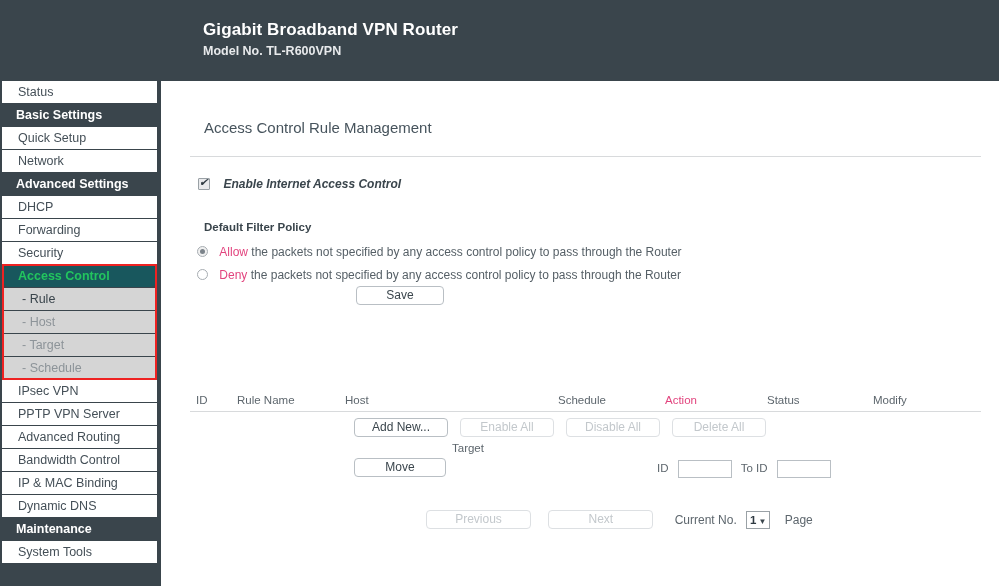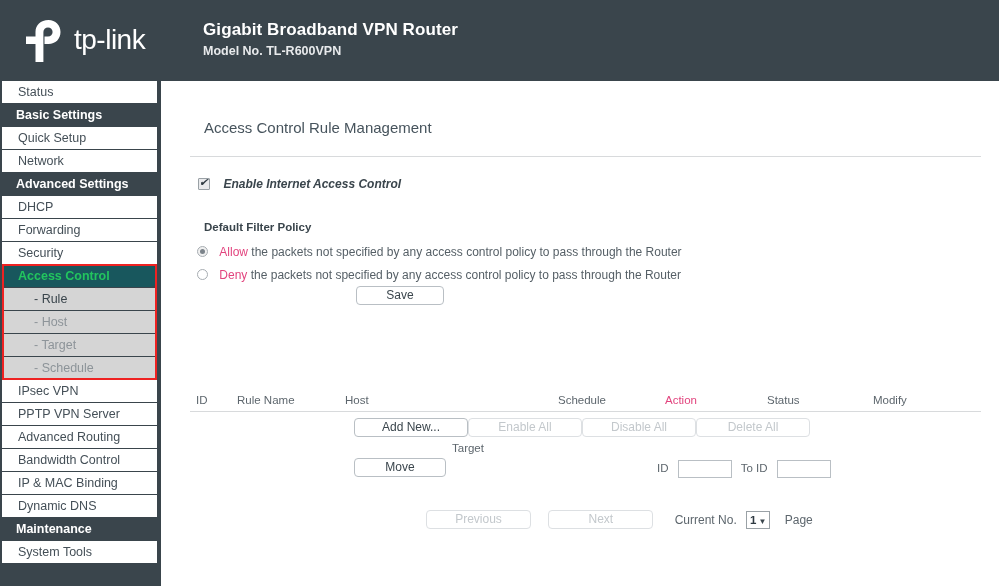--- a/index.html
+++ b/index.html
@@ -52,21 +52,21 @@
     background: #3a454c; color: #ffffff;
     font-size: 12.5px; font-weight: bold; line-height: 22px;
     padding-left: 16px; white-space: nowrap;
   }
   .nav-item.active {
     background: #18575d; color: #22c55e; font-weight: bold; border-radius: 7px;
   }
   .nav-sub {
     height: 22px; margin: 0 4px 1px 2px;
     background: #d5d5d5; color: #3a454c;
-    font-size: 12.5px; line-height: 22px; padding-left: 32px;
+    font-size: 12.5px; line-height: 22px; padding-left: 20px;
     white-space: nowrap;
   }
   .nav-sub.dim { color: #8d9499; }
   .red-box {
     position: absolute; left: 2px; top: 0px; width: 155px; height: 0px;
     border: 2px solid #ee2222; pointer-events: none;
   }
 
   
   .content {
@@ -125,21 +125,21 @@
     font-size: 12px; font-family: "Liberation Sans", sans-serif;
     cursor: pointer; height: 19px; line-height: 17px;
   }
   .btn.disabled { color: #c3c8cc; border-color: #dde0e3; cursor: default; }
 
   .btn-save { position: absolute; left: 195px; top: 205px; width: 88px; }
   .btn-move { position: absolute; left: 193px; top: 377px; width: 92px; }
 
   .tbl-head { position: absolute; top: 313px; font-size: 11.5px; color: #5d666d; }
   .tbl-actions { position: absolute; top: 336px; }
-  .tbl-actions .btn { margin-right: 0; width: 114px; }
+  .tbl-actions .btn { margin-right: 12px; width: 94px; }
 
   .move-fields { position: absolute; top: 379px; left: 496px; font-size: 11.5px; color: #5d666d; }
   .txt {
     border: 1px solid #b9bfc4; background: #ffffff; height: 18px;
     width: 54px; vertical-align: middle; margin: 0 6px;
     font-size: 11.5px; font-family: "Liberation Sans", sans-serif;
     padding: 0 3px; color: #3a454c;
   }
 
   .pager { position: absolute; top: 429px; left: 265px; font-size: 12px; color: #5d666d; }
@@ -153,26 +153,20 @@
   }
   .caret { font-size: 8px; color: #3a454c; margin-left: 2px; }
   .pg-suffix { display: inline-block; vertical-align: middle; margin-left: 11px; }
 </style>
 </head>
 <body>
 
 <div id="root">
 
   <div class="header">
-    <div class="logo-wrap">
-      <svg class="logo-mark" viewBox="0 0 46 46">
-        <path d="M24.5 2 C31.5 2 36.5 7 36.5 14 C36.5 21 31.5 26 24.5 26 L20.5 26 L20.5 18.5 L24 18.5 C26.6 18.5 28.6 16.6 28.6 14 C28.6 11.4 26.6 9.5 24 9.5 C21.4 9.5 19.4 11.4 19.4 14 L19.4 44 L11.5 44 L11.5 26 L2 26 L2 18.5 L11.5 18.5 L11.5 14 C11.5 7 16.5 2 24.5 2 Z" fill="#ffffff"></path>
-      </svg>
-      <div class="logo-text">tp-link</div>
-    </div>
     <div class="title-block">
       <div class="prod-title">Gigabit Broadband VPN Router</div>
       <div class="prod-model">Model No. TL-R600VPN</div>
     </div>
   </div>
 
   <div class="sidebar">
     <div id="nav-list">
         <div class="nav-item">Status</div>
         <div class="nav-section">Basic Settings</div>

